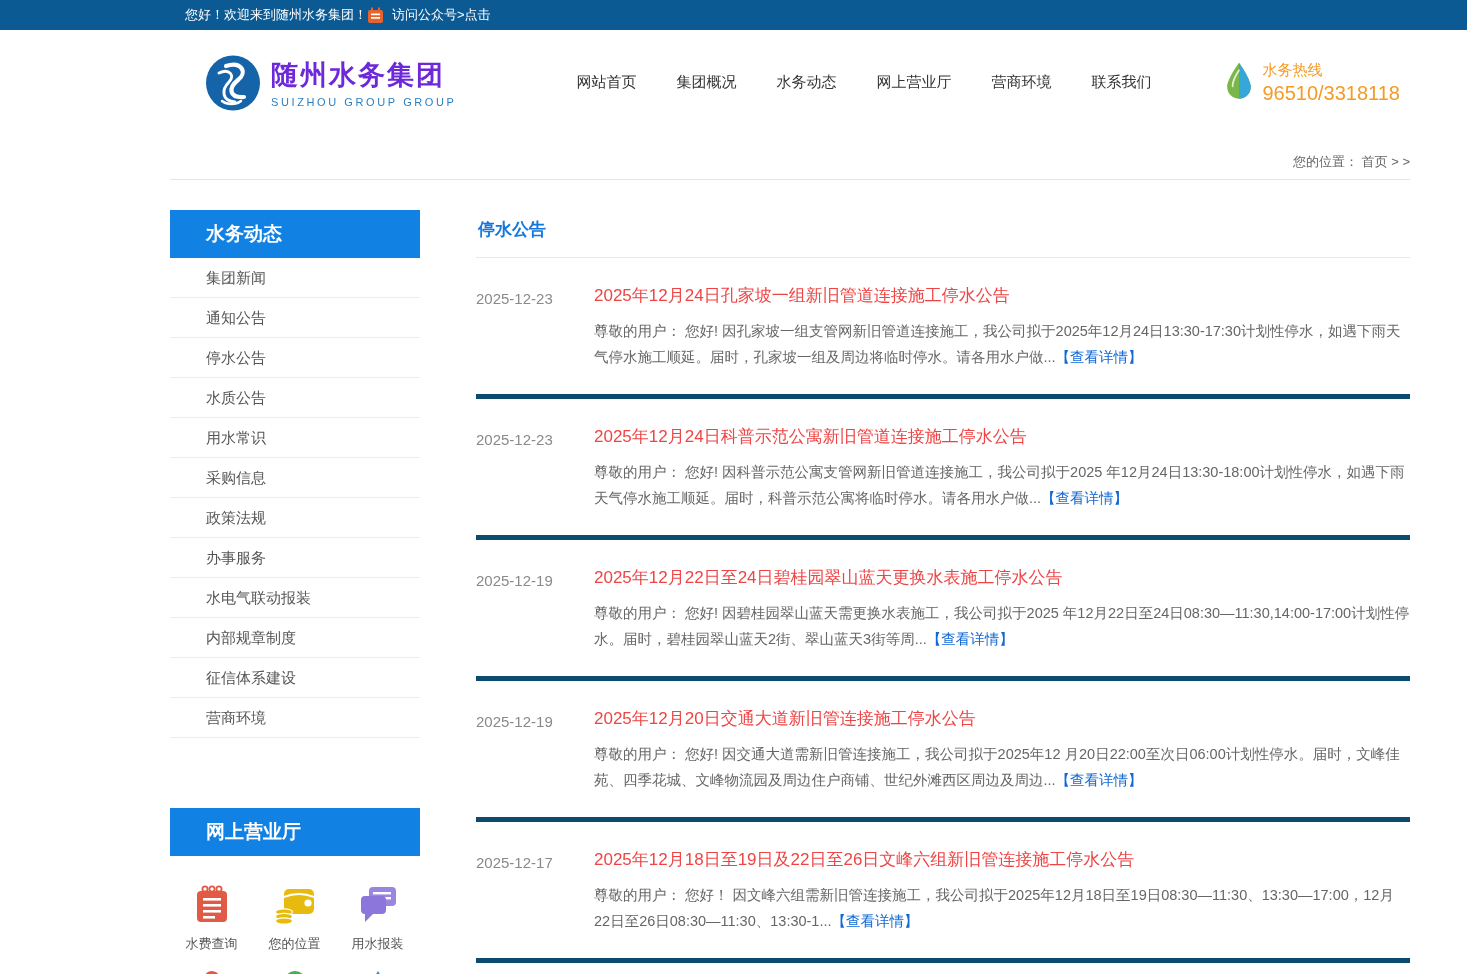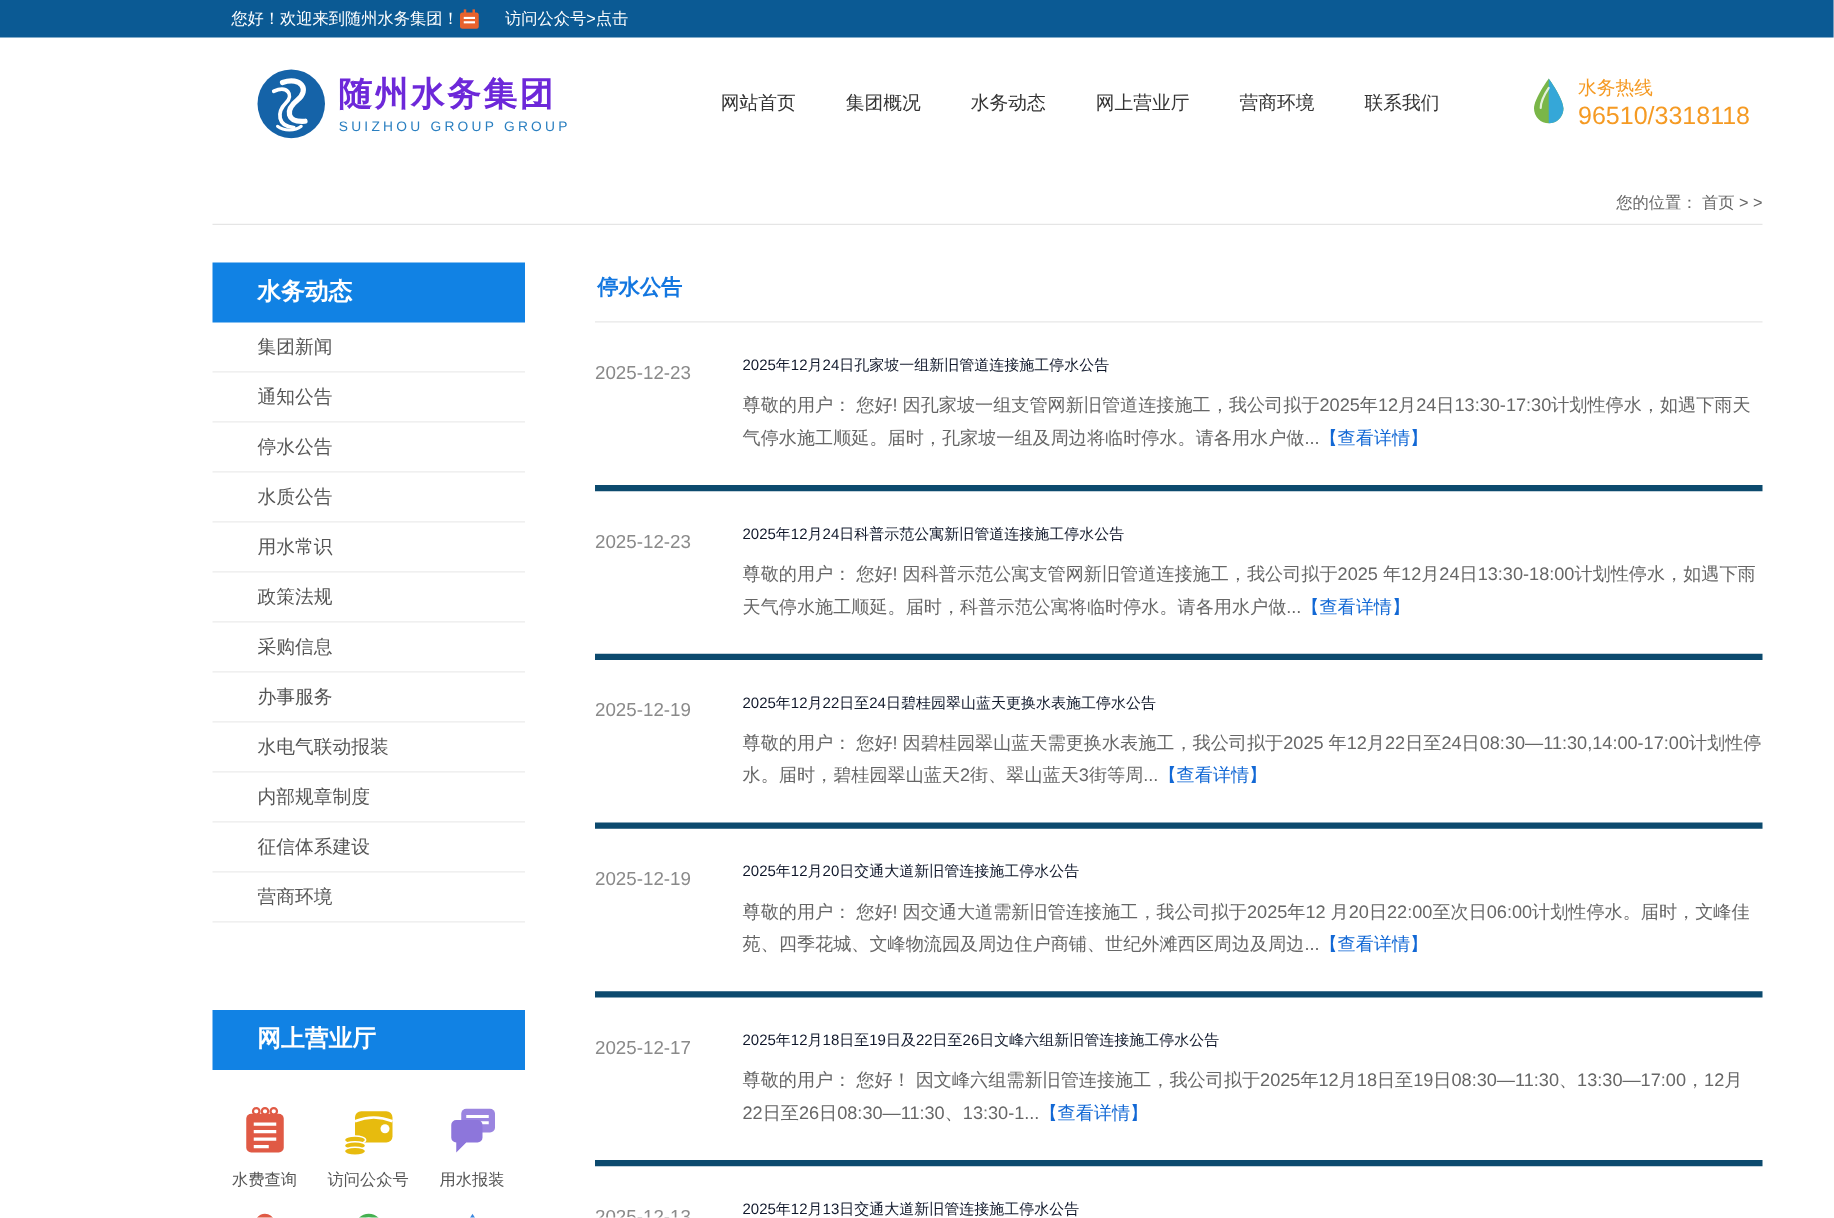--- a/index.html
+++ b/index.html
@@ -4,21 +4,21 @@
 <style>
   * { margin:0; padding:0; box-sizing:border-box; }
   html,body { width:1467px; height:974px; overflow:hidden; background:#fff;
     font-family:"Liberation Sans","DejaVu Sans",sans-serif; }
   .container { width:1240px; margin-left:170px; }
 
   
   .topbar { background:#0b5a94; height:30px; }
   .topbar-inner { display:flex; justify-content:flex-start; align-items:center; height:30px; padding:0 18px 0 15px; }
   .welcome { color:#fff; font-size:13px; }
-  .wechat { color:#fff; font-size:13px; display:flex; align-items:center; gap:20px; cursor:pointer; }
+  .wechat { color:#fff; font-size:13px; display:flex; align-items:center; gap:8px; cursor:pointer; }
 
   
   .header-inner { display:flex; align-items:center; height:105px; }
   .logo { display:flex; align-items:center; gap:10px; margin-left:35px; cursor:pointer; }
   .logo-cn { font-size:27px; font-weight:bold; color:#6d28d9; letter-spacing:2px; }
   .logo-en { font-size:11px; color:#2a7fc0; letter-spacing:2.6px; margin-top:3px; }
   nav { display:flex; gap:40px; margin-left:120px; }
   nav a { font-size:15px; color:#333; text-decoration:none; cursor:pointer; white-space:nowrap; }
   .hotline { margin-left:auto; display:flex; gap:8px; margin-right:10px; }
   .hl-label { color:#f59a23; font-size:15px; }
@@ -43,21 +43,21 @@
   .ring { width:22px; height:22px; border:3px solid #45b050; border-radius:50%; }
   .blob { width:16px; height:16px; background:#e05a45; border-radius:50% 50% 50% 6px; transform:rotate(18deg); }
   .tri { width:0; height:0; border-left:11px solid transparent; border-right:11px solid transparent; border-bottom:18px solid #3a87e0; }
 
   
   .content { flex:1; margin-left:56px; }
   .content-title { font-size:17px; font-weight:bold; color:#1377e0; padding:8px 0 16px 2px; border-bottom:1px solid #e8e8e8; }
   .notice { display:flex; padding:26px 0 24px; border-bottom:5px solid #0c4a6e;justify-content:space-between; }
   .notice-date { width:118px; flex:0 0 118px; color:#8a8a8a; font-size:15px; padding-top:6px; }
   .notice-main { flex:1; }
-  .notice-title { font-size:12px; color:#0f172a; margin-bottom:11px; cursor:pointer; }
+  .notice-title { font-size:17px; color:#ef4444; margin-bottom:11px; cursor:pointer; }
   .notice-text { font-size:14.5px; color:#666; line-height:26px; }
   .detail { color:#1268d5; text-decoration:none; cursor:pointer; }
   svg { display:block; }
 </style>
 </head>
 <body>
 
 <div class="topbar">
   <div class="container topbar-inner">
     <span class="welcome">您好！欢迎来到随州水务集团！</span>
@@ -129,22 +129,22 @@
 
 <div class="container main-wrap">
   <aside class="sidebar">
     <div class="side-header">水务动态</div>
     <ul class="side-list">
       <li>集团新闻</li>
       <li>通知公告</li>
       <li>停水公告</li>
       <li>水质公告</li>
       <li>用水常识</li>
+      <li>采购信息</li>
       <li>政策法规</li>
-      <li>采购信息</li>
       <li>办事服务</li>
       <li>水电气联动报装</li>
       <li>内部规章制度</li>
       <li>征信体系建设</li>
       <li>营商环境</li>
     </ul>
 
     <div class="side-header hall-header">网上营业厅</div>
     <div class="hall-grid">
       <div class="hall-item">
@@ -166,21 +166,21 @@
         <span>
           <svg width="46" height="44" viewBox="0 0 46 44">
             <rect x="12" y="7" width="30" height="25" rx="5" fill="#e7bb0e"></rect>
             <path d="M12 15 C22 11 32 11 42 15" stroke="#fff" stroke-width="2" fill="none"></path>
             <circle cx="36" cy="21" r="3.6" fill="#fff"></circle>
             <ellipse cx="12" cy="30" rx="8.5" ry="3.2" fill="#e7bb0e" stroke="#fff" stroke-width="1.2"></ellipse>
             <ellipse cx="12" cy="34.5" rx="8.5" ry="3.2" fill="#e7bb0e" stroke="#fff" stroke-width="1.2"></ellipse>
             <ellipse cx="12" cy="39" rx="8.5" ry="3.2" fill="#e7bb0e" stroke="#fff" stroke-width="1.2"></ellipse>
           </svg>
         </span>
-        <span class="lbl">访问公众号</span>
+        <span class="lbl">您的位置</span>
       </div>
       <div class="hall-item">
         <span>
           <svg width="44" height="44" viewBox="0 0 44 44">
             <rect x="13" y="5" width="27" height="19" rx="4" fill="#9b85e0"></rect>
             <rect x="17" y="10" width="18" height="2.4" fill="#fff"></rect>
             <rect x="17" y="15" width="18" height="2.4" fill="#fff"></rect>
             <path d="M9 14 h17 a4 4 0 0 1 4 4 v10 a4 4 0 0 1 -4 4 h-9 l-8 8 v-8 a4 4 0 0 1 -4 -4 v-10 a4 4 0 0 1 4 -4 z" fill="#8d76db"></path>
           </svg>
         </span>

